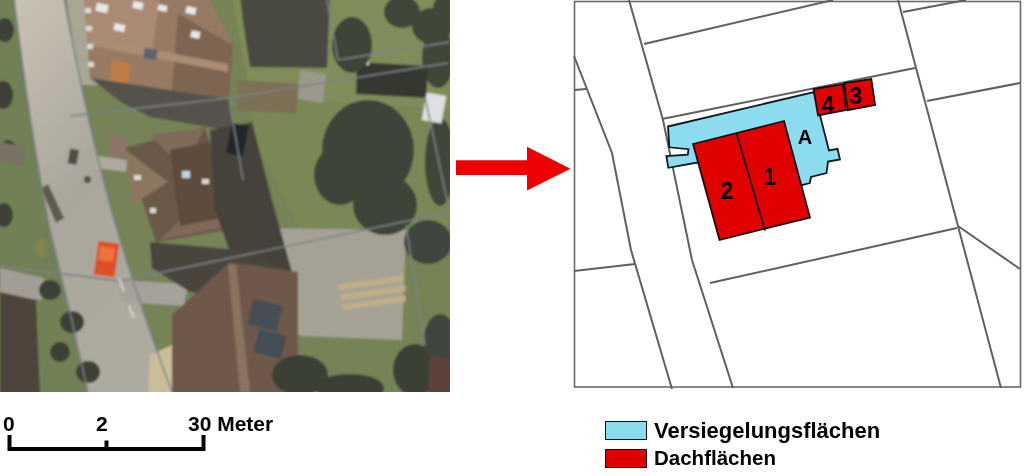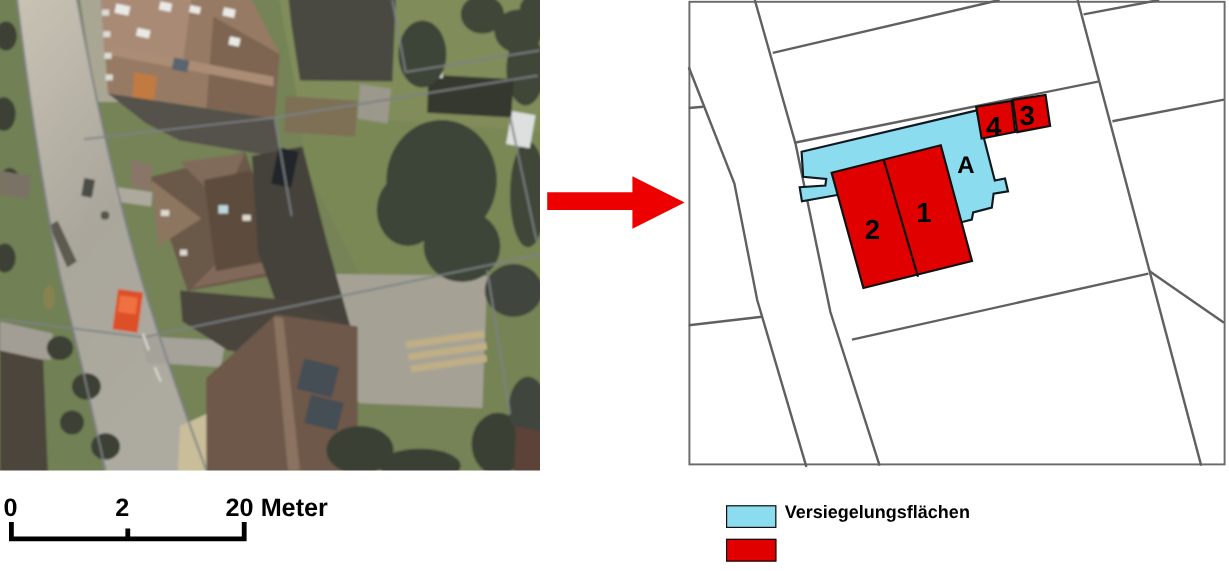--- a/index.html
+++ b/index.html
@@ -249,27 +249,28 @@
 
   <text x="805" y="144" font-family="Liberation Sans, sans-serif" font-size="20" font-weight="bold" text-anchor="middle" fill="#000">A</text>
 
   <text x="828" y="113" font-family="Liberation Sans, sans-serif" font-size="23" font-weight="bold" text-anchor="middle" fill="#000">4</text>
 
   <text x="856" y="104" font-family="Liberation Sans, sans-serif" font-size="23" font-weight="bold" text-anchor="middle" fill="#000">3</text>
 </svg>
 
 <div class="abs" style="left:3px;top:413px;font-size:21px;font-weight:bold;line-height:1;color:#000">0</div>
 <div class="abs" style="left:96px;top:413px;font-size:21px;font-weight:bold;line-height:1;color:#000">2</div>
-<div class="abs" style="left:188px;top:413px;font-size:21px;font-weight:bold;line-height:1;color:#000">20 Meter</div>
+<div class="abs" style="left:188px;top:413px;font-size:21px;font-weight:bold;line-height:1;color:#000">30 Meter</div>
 
 <svg class="abs" style="left:0;top:429px" width="220" height="26" viewBox="0 0 220 26">
   <path d="M9.5,6 L9.5,20 L203.5,20 L203.5,6" stroke="#000" stroke-width="4" fill="none"></path>
   <line x1="106.5" y1="11.5" x2="106.5" y2="20" stroke="#000" stroke-width="4"></line>
 </svg>
 
 <div class="abs" style="left:605px;top:421px;width:40px;height:17px;background:#8cdcf0;border:1.6px solid #101010"></div>
 
-<div class="abs" style="left:654px;top:420px;font-size:15px;font-weight:bold;line-height:1;color:#000">Versiegelungsflächen</div>
+<div class="abs" style="left:654px;top:420px;font-size:22px;font-weight:bold;line-height:1;color:#000">Versiegelungsflächen</div>
 
 <div class="abs" style="left:605px;top:449px;width:40px;height:17px;background:#e00000;border:1.6px solid #101010"></div>
 
+<div class="abs" style="left:654px;top:448px;font-size:20.5px;font-weight:bold;line-height:1;color:#000">Dachflächen</div>
 
 </div>
 
 </body></html>

